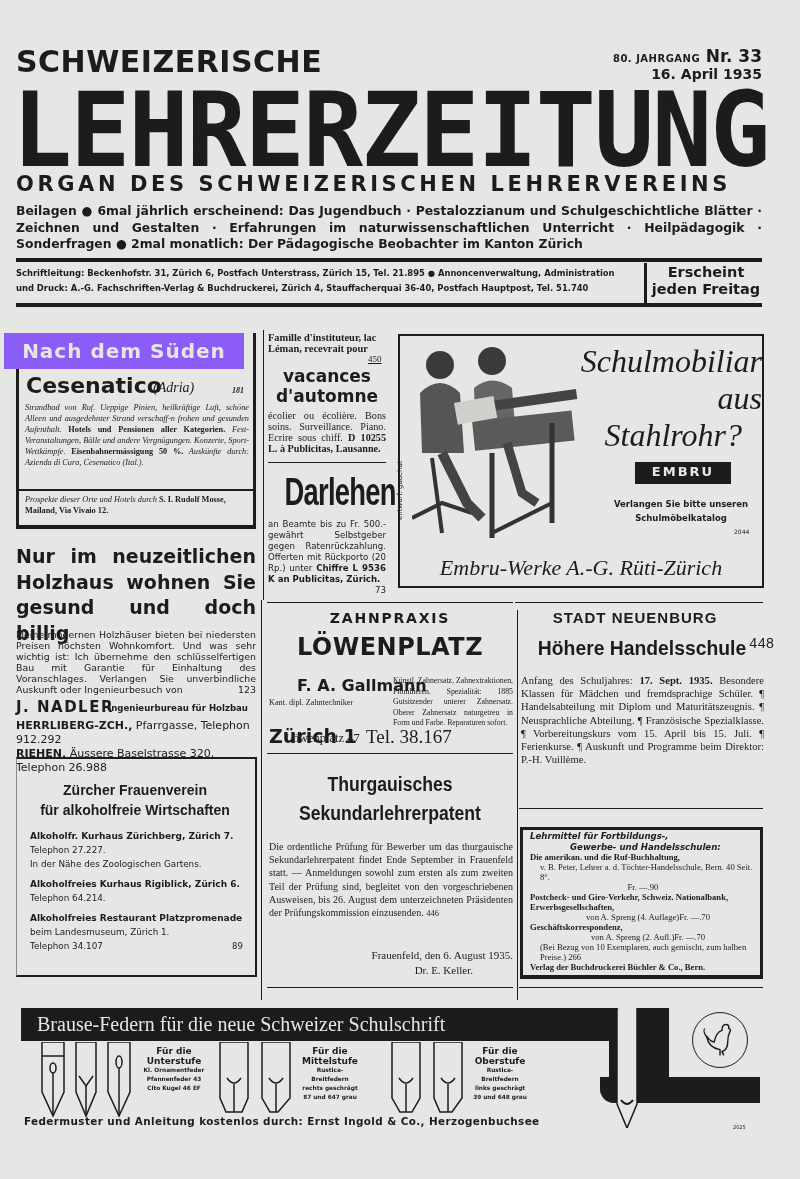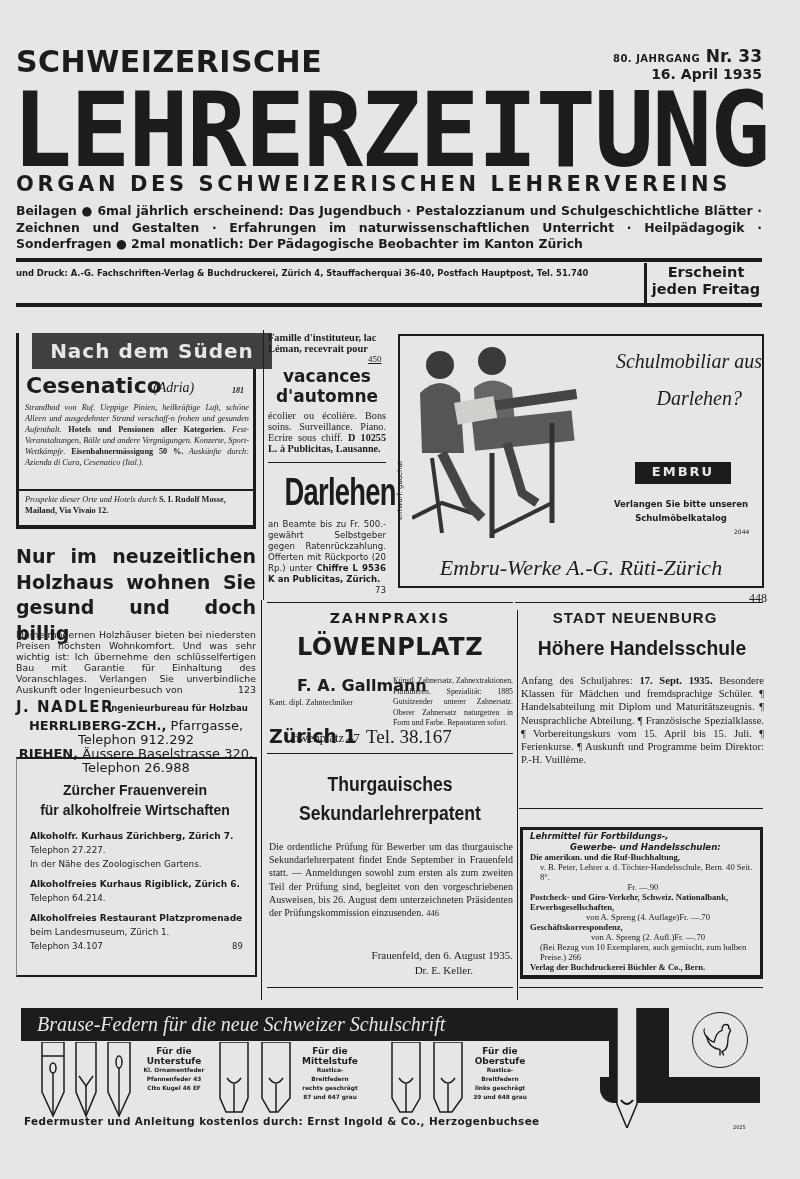--- a/index.html
+++ b/index.html
@@ -18,21 +18,21 @@
   #supp { left: 16px; top: 203px; width: 746px; font-size: 12.4px; font-weight: bold; line-height: 16.5px; text-align: justify; }
   .rule-thick { background: #1c1c1c; height: 4px; }
   #rule1 { left: 16px; top: 258px; width: 746px; }
   #rule2 { left: 16px; top: 303px; width: 746px; }
   #imprint { left: 16px; top: 266px; width: 616px; font-size: 8.4px; font-weight: bold; line-height: 15px; }
   #imprint-divider { left: 644px; top: 263px; width: 3px; height: 40px; background: #1c1c1c; }
   #erscheint { left: 648px; top: 264px; width: 116px; text-align: center; font-size: 14.5px; font-weight: bold; line-height: 17px; }
 
   
   #sued-box { left: 16px; top: 333px; width: 240px; height: 195px; border: 3px solid #1c1c1c; border-top: none; }
-  #sued-head { left: 32px; top: 333px; width: 240px; height: 36px; background: #404040; color: #e6e6e4; font-size: 20px; font-weight: bold; text-align: center; line-height: 36px; letter-spacing: 1px; }
+  #sued-head { left: 4px; top: 333px; width: 240px; height: 36px; background: #8b5cf6; color: #e6e6e4; font-size: 20px; font-weight: bold; text-align: center; line-height: 36px; letter-spacing: 1px; }
   #sued-title { left: 26px; top: 373px; font-size: 22px; font-weight: bold; }
   #sued-sub { left: 153px; top: 380px; font-size: 14px; font-style: italic; font-family: "Liberation Serif", serif; }
   #sued-num { left: 232px; top: 386px; font-size: 8px; font-weight: bold; font-style: italic; font-family: "Liberation Serif", serif; }
   #sued-body { left: 25px; top: 403px; width: 224px; font-size: 8.3px; line-height: 10.9px; font-family: "Liberation Serif", serif; font-style: italic; text-align: justify; }
   #sued-body b { font-style: normal; }
   #sued-sep { left: 19px; top: 489px; width: 234px; height: 2px; background: #1c1c1c; }
   #sued-foot { left: 25px; top: 494px; width: 224px; font-size: 8.3px; line-height: 11px; font-family: "Liberation Serif", serif; }
   #sued-bottom { left: 16px; top: 525px; width: 240px; height: 4px; background: #1c1c1c; }
 
   
@@ -42,32 +42,32 @@
   #vacances { left: 268px; top: 366px; width: 118px; text-align: center; font-size: 17px; font-weight: bold; line-height: 20px; }
   #vac-body { left: 268px; top: 410px; width: 118px; font-size: 10.2px; line-height: 11px; font-family: "Liberation Serif", serif; text-align: justify; }
   #col2-sep1 { left: 268px; top: 462px; width: 118px; height: 1px; background: #1c1c1c; }
   #darlehen { left: 268px; top: 470px; width: 118px; text-align: center; font-size: 38px; font-weight: bold; font-family: "Liberation Sans", sans-serif; transform: scaleX(0.72); letter-spacing: -1px; line-height: 44px; }
   #darl-body { left: 268px; top: 519px; width: 118px; font-size: 8.6px; line-height: 11px; text-align: justify; }
 
   
   #embru-box { left: 398px; top: 334px; width: 366px; height: 254px; border: 2px solid #1c1c1c; }
   #embru-photo { left: 412px; top: 343px; width: 170px; height: 200px; }
   #embru-credit { left: 396px; top: 520px; font-size: 7px; transform: rotate(-90deg); transform-origin: left top; white-space: nowrap; }
-  #embru-slogan { left: 530px; top: 343px; width: 232px; text-align: right; font-size: 20px; font-style: italic; font-family: "Liberation Serif", serif; line-height: 37px; }
+  #embru-slogan { left: 530px; top: 343px; width: 232px; text-align: right; font-size: 32px; font-style: italic; font-family: "Liberation Serif", serif; line-height: 37px; }
   #embru-logo { left: 635px; top: 462px; width: 96px; height: 22px; background: #1c1c1c; color: #e6e6e4; font-size: 13px; font-weight: bold; text-align: center; line-height: 19px; letter-spacing: 2px; border-bottom: 3px solid #1c1c1c; }
   #embru-text { left: 600px; top: 497px; width: 162px; text-align: center; font-size: 8.5px; font-weight: bold; line-height: 14px; }
   #embru-num { left: 734px; top: 528px; font-size: 6px; }
   #embru-sig { left: 404px; top: 555px; width: 354px; text-align: center; font-size: 22px; font-style: italic; font-family: "Liberation Serif", serif; white-space: nowrap; }
 
   
   #nadler-head { left: 16px; top: 544px; width: 240px; font-size: 19px; font-weight: bold; line-height: 25.5px; text-align: justify; }
   #nadler-body { left: 16px; top: 629px; width: 240px; font-size: 9.4px; line-height: 11px; text-align: justify; }
   #nadler-name { left: 16px; top: 698px; font-size: 15px; font-weight: bold; letter-spacing: 1.5px; }
   #nadler-firm { left: 108px; top: 703px; font-size: 8.6px; font-weight: bold; }
-  #nadler-addr { left: 16px; top: 719px; width: 240px; font-size: 13px; line-height: 14px; text-align: center; }
+  #nadler-addr { left: 16px; top: 719px; width: 240px; font-size: 11px; line-height: 14px; }
   #col1-line { left: 261px; top: 600px; width: 1px; height: 400px; background: #1c1c1c; }
 
   
   #frauen-box { left: 16px; top: 757px; width: 241px; height: 220px; border: 2px solid #1c1c1c; border-left: 1px solid #888; }
   #frauen-title { left: 20px; top: 780px; width: 230px; text-align: center; font-size: 14px; font-weight: bold; line-height: 20px; font-family: "Liberation Sans", sans-serif; }
   #frauen-list { left: 30px; top: 829px; width: 215px; font-size: 8.8px; line-height: 14px; }
   #frauen-list .item { margin-bottom: 6px; }
   #frauen-list b { font-size: 9px; }
   #frauen-num { left: 232px; top: 941px; font-size: 8.5px; }
 
@@ -86,35 +86,35 @@
   
   #thurg-title { left: 267px; top: 770px; width: 246px; text-align: center; font-size: 20px; font-weight: bold; font-family: "Liberation Sans", sans-serif; line-height: 29px; transform: scaleX(0.88); }
   #thurg-body { left: 269px; top: 840px; width: 244px; font-size: 10px; line-height: 13.2px; font-family: "Liberation Serif", serif; text-align: justify; }
   #thurg-date { left: 269px; top: 948px; width: 244px; text-align: right; font-size: 11px; font-family: "Liberation Serif", serif; line-height: 15px; }
   #col2-hline3 { left: 267px; top: 987px; width: 246px; height: 1px; background: #1c1c1c; }
 
   
   #col3-line { left: 517px; top: 610px; width: 1px; height: 390px; background: #1c1c1c; }
   #col3-hline { left: 515px; top: 602px; width: 248px; height: 1px; background: #1c1c1c; }
   #neu-title { left: 520px; top: 609px; width: 230px; text-align: center; font-size: 15px; font-weight: bold; font-family: "Liberation Sans", sans-serif; letter-spacing: 1px; }
-  #neu-num { left: 749px; top: 591px; font-size: 12px; font-family: Liberation Serif, serif; }
+  #neu-num { left: 749px; top: 636px; font-size: 14px; font-family: Liberation Mono, monospace; }
   #neu-big { left: 520px; top: 636px; width: 244px; text-align: center; font-size: 21px; font-weight: bold; font-family: "Liberation Sans", sans-serif; transform: scaleX(0.92); }
   #neu-body { left: 521px; top: 674px; width: 243px; font-size: 10.6px; line-height: 13.2px; font-family: "Liberation Serif", serif; text-align: justify; }
   #col3-hline2 { left: 519px; top: 808px; width: 244px; height: 1px; background: #1c1c1c; }
 
   
   #lehr-box { left: 520px; top: 827px; width: 243px; height: 152px; border: 3px solid #1c1c1c; border-bottom-width: 4px; }
   #lehr-title { left: 530px; top: 831px; width: 226px; font-size: 8.6px; font-weight: bold; font-style: italic; line-height: 10.5px; }
   #lehr-body { left: 530px; top: 852px; width: 226px; font-size: 8.6px; line-height: 10px; font-family: "Liberation Serif", serif; }
   #lehr-body .ind { padding-left: 10px; }
   #lehr-body .row { display: flex; justify-content: center; }
   #col3-hline3 { left: 519px; top: 987px; width: 244px; height: 1px; background: #1c1c1c; }
 
   
-  #brause-band { left: 21px; top: 1008px; width: 588px; height: 33px; background: #1c1c1c; color: #e6e6e4; font-size: 20px; font-family: "Liberation Serif", serif; font-style: italic; line-height: 33px; padding-left: 16px; white-space: nowrap; }
+  #brause-band { left: 21px; top: 1008px; width: 588px; height: 33px; background: #1c1c1c; color: #e6e6e4; font-size: 20px; font-family: "Liberation Serif", serif; line-height: 33px; padding-left: 16px; white-space: nowrap; }
   #brause-hook { left: 609px; top: 1008px; width: 64px; height: 95px; }
   #brause-bar { left: 600px; top: 1077px; width: 160px; height: 26px; background: #1c1c1c; border-radius: 0 0 0 14px; }
   .nib { position: absolute; }
   .nib-label { text-align: center; font-size: 8px; font-weight: bold; line-height: 10px; }
   .nib-label .t { font-size: 9px; }
   .nib-label .s { font-size: 5.8px; line-height: 9px; }
   #label-unter { left: 140px; top: 1046px; width: 68px; }
   #label-mittel { left: 296px; top: 1046px; width: 68px; }
   #label-ober { left: 466px; top: 1046px; width: 68px; }
   #rooster { left: 692px; top: 1012px; width: 56px; height: 56px; border: 1.5px solid #1c1c1c; border-radius: 50%; }
@@ -128,20 +128,21 @@
 <div class="abs" id="mast-main">LEHRERZEITUNG</div>
 <div class="abs" id="mast-organ">ORGAN DES SCHWEIZERISCHEN LEHRERVEREINS</div>
 <div class="abs" id="issue-block">
   <div><span id="issue-year">80. JAHRGANG</span>
   <span id="issue-nr">Nr. 33</span></div>
   <div id="issue-date">16. April 1935</div>
 </div>
 <div class="abs" id="supp">Beilagen ● 6mal jährlich erscheinend: Das Jugendbuch · Pestalozzianum und Schulgeschichtliche Blätter · Zeichnen und Gestalten · Erfahrungen im naturwissenschaftlichen Unterricht · Heilpädagogik · Sonderfragen ● 2mal monatlich: Der Pädagogische Beobachter im Kanton Zürich</div>
 <div class="abs rule-thick" id="rule1"></div>
 <div class="abs" id="imprint">
+  <div>Schriftleitung: Beckenhofstr. 31, Zürich 6, Postfach Unterstrass, Zürich 15, Tel. 21.895 ● Annoncenverwaltung, Administration</div>
   <div>und Druck: A.-G. Fachschriften-Verlag &amp; Buchdruckerei, Zürich 4, Stauffacherquai 36-40, Postfach Hauptpost, Tel. 51.740</div>
 </div>
 <div class="abs" id="imprint-divider"></div>
 <div class="abs" id="erscheint">
   <div>Erscheint</div>
   <div>jeden Freitag</div>
 </div>
 <div class="abs rule-thick" id="rule2"></div>
 
 <div class="abs" id="sued-box"></div>
@@ -192,21 +193,21 @@
   <line x1="80" y1="110" x2="80" y2="195" stroke="#333" stroke-width="5"></line>
   <line x1="80" y1="190" x2="140" y2="160" stroke="#333" stroke-width="4"></line>
   <line x1="20" y1="115" x2="30" y2="190" stroke="#333" stroke-width="4"></line>
   <path d="M0 175 L30 160 L60 170" stroke="#333" stroke-width="4" fill="none"></path>
   <path d="M30 110 L55 160 L70 175" stroke="#444" stroke-width="10" fill="none"></path>
   <path d="M95 100 L110 150 L125 160" stroke="#444" stroke-width="9" fill="none"></path>
 </svg>
 <div class="abs" id="embru-credit">entwurf. gauchat</div>
 <div class="abs" id="embru-slogan">
   <div>Schulmobiliar aus</div>
-  <div style="padding-right:20px">Darlehen?</div>
+  <div style="padding-right:20px">Stahlrohr?</div>
 </div>
 <div class="abs" id="embru-logo">EMBRU</div>
 <div class="abs" id="embru-text">
   <div>Verlangen Sie bitte unseren</div>
   <div>Schulmöbelkatalog</div>
 </div>
 <div class="abs" id="embru-num">2044</div>
 <div class="abs" id="embru-sig">Embru-Werke A.-G. Rüti-Zürich</div>
 
 <div class="abs" id="nadler-head">Nur im neuzeitlichen Holzhaus wohnen Sie gesund und doch billig</div>

